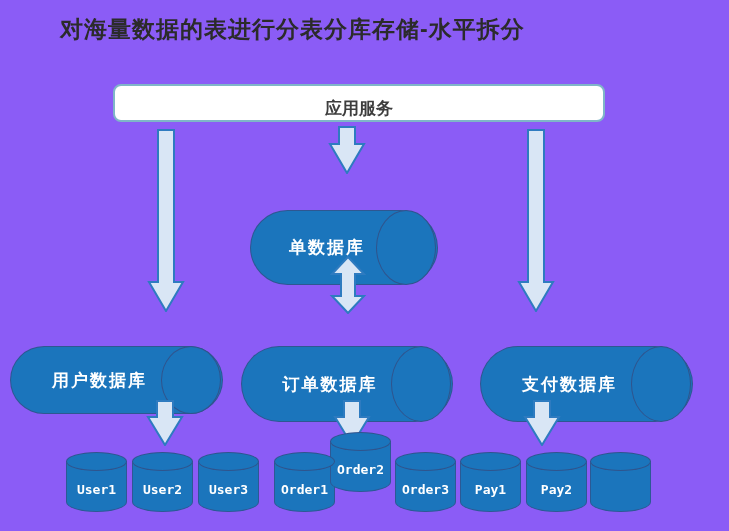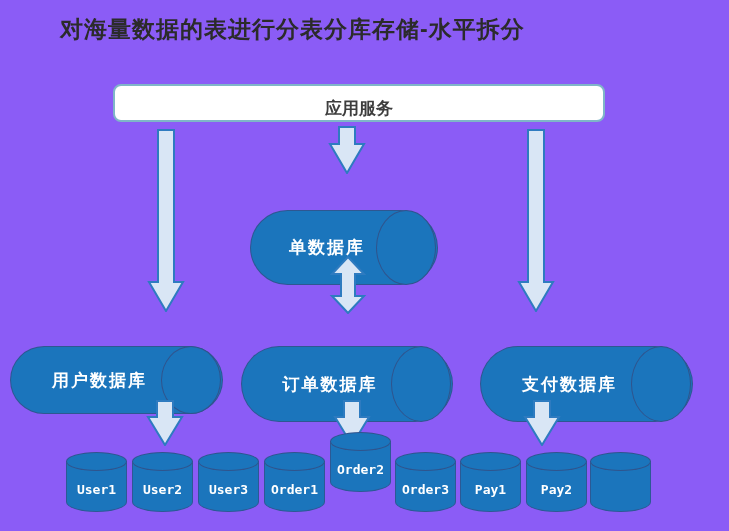--- a/index.html
+++ b/index.html
@@ -130,21 +130,21 @@
   <div class="abs vcyl" style="left:132px; top:452px;text-align:center;">
     <div class="vtop"></div>
     <div class="vbody"></div>
     <div class="vlbl">User2</div>
   </div>
   <div class="abs vcyl" style="left:198px; top:452px;">
     <div class="vtop"></div>
     <div class="vbody"></div>
     <div class="vlbl">User3</div>
   </div>
-  <div class="abs vcyl" style="left:264px; top:452px;">
+  <div class="abs vcyl" style="left:274px; top:452px;">
     <div class="vtop"></div>
     <div class="vbody"></div>
     <div class="vlbl">Order1</div>
   </div>
   <div class="abs vcyl" style="left:330px; top:432px;border-radius:24px;">
     <div class="vtop"></div>
     <div class="vbody"></div>
     <div class="vlbl">Order2</div>
   </div>
   <div class="abs vcyl" style="left:395px; top:452px;text-align:right;">

